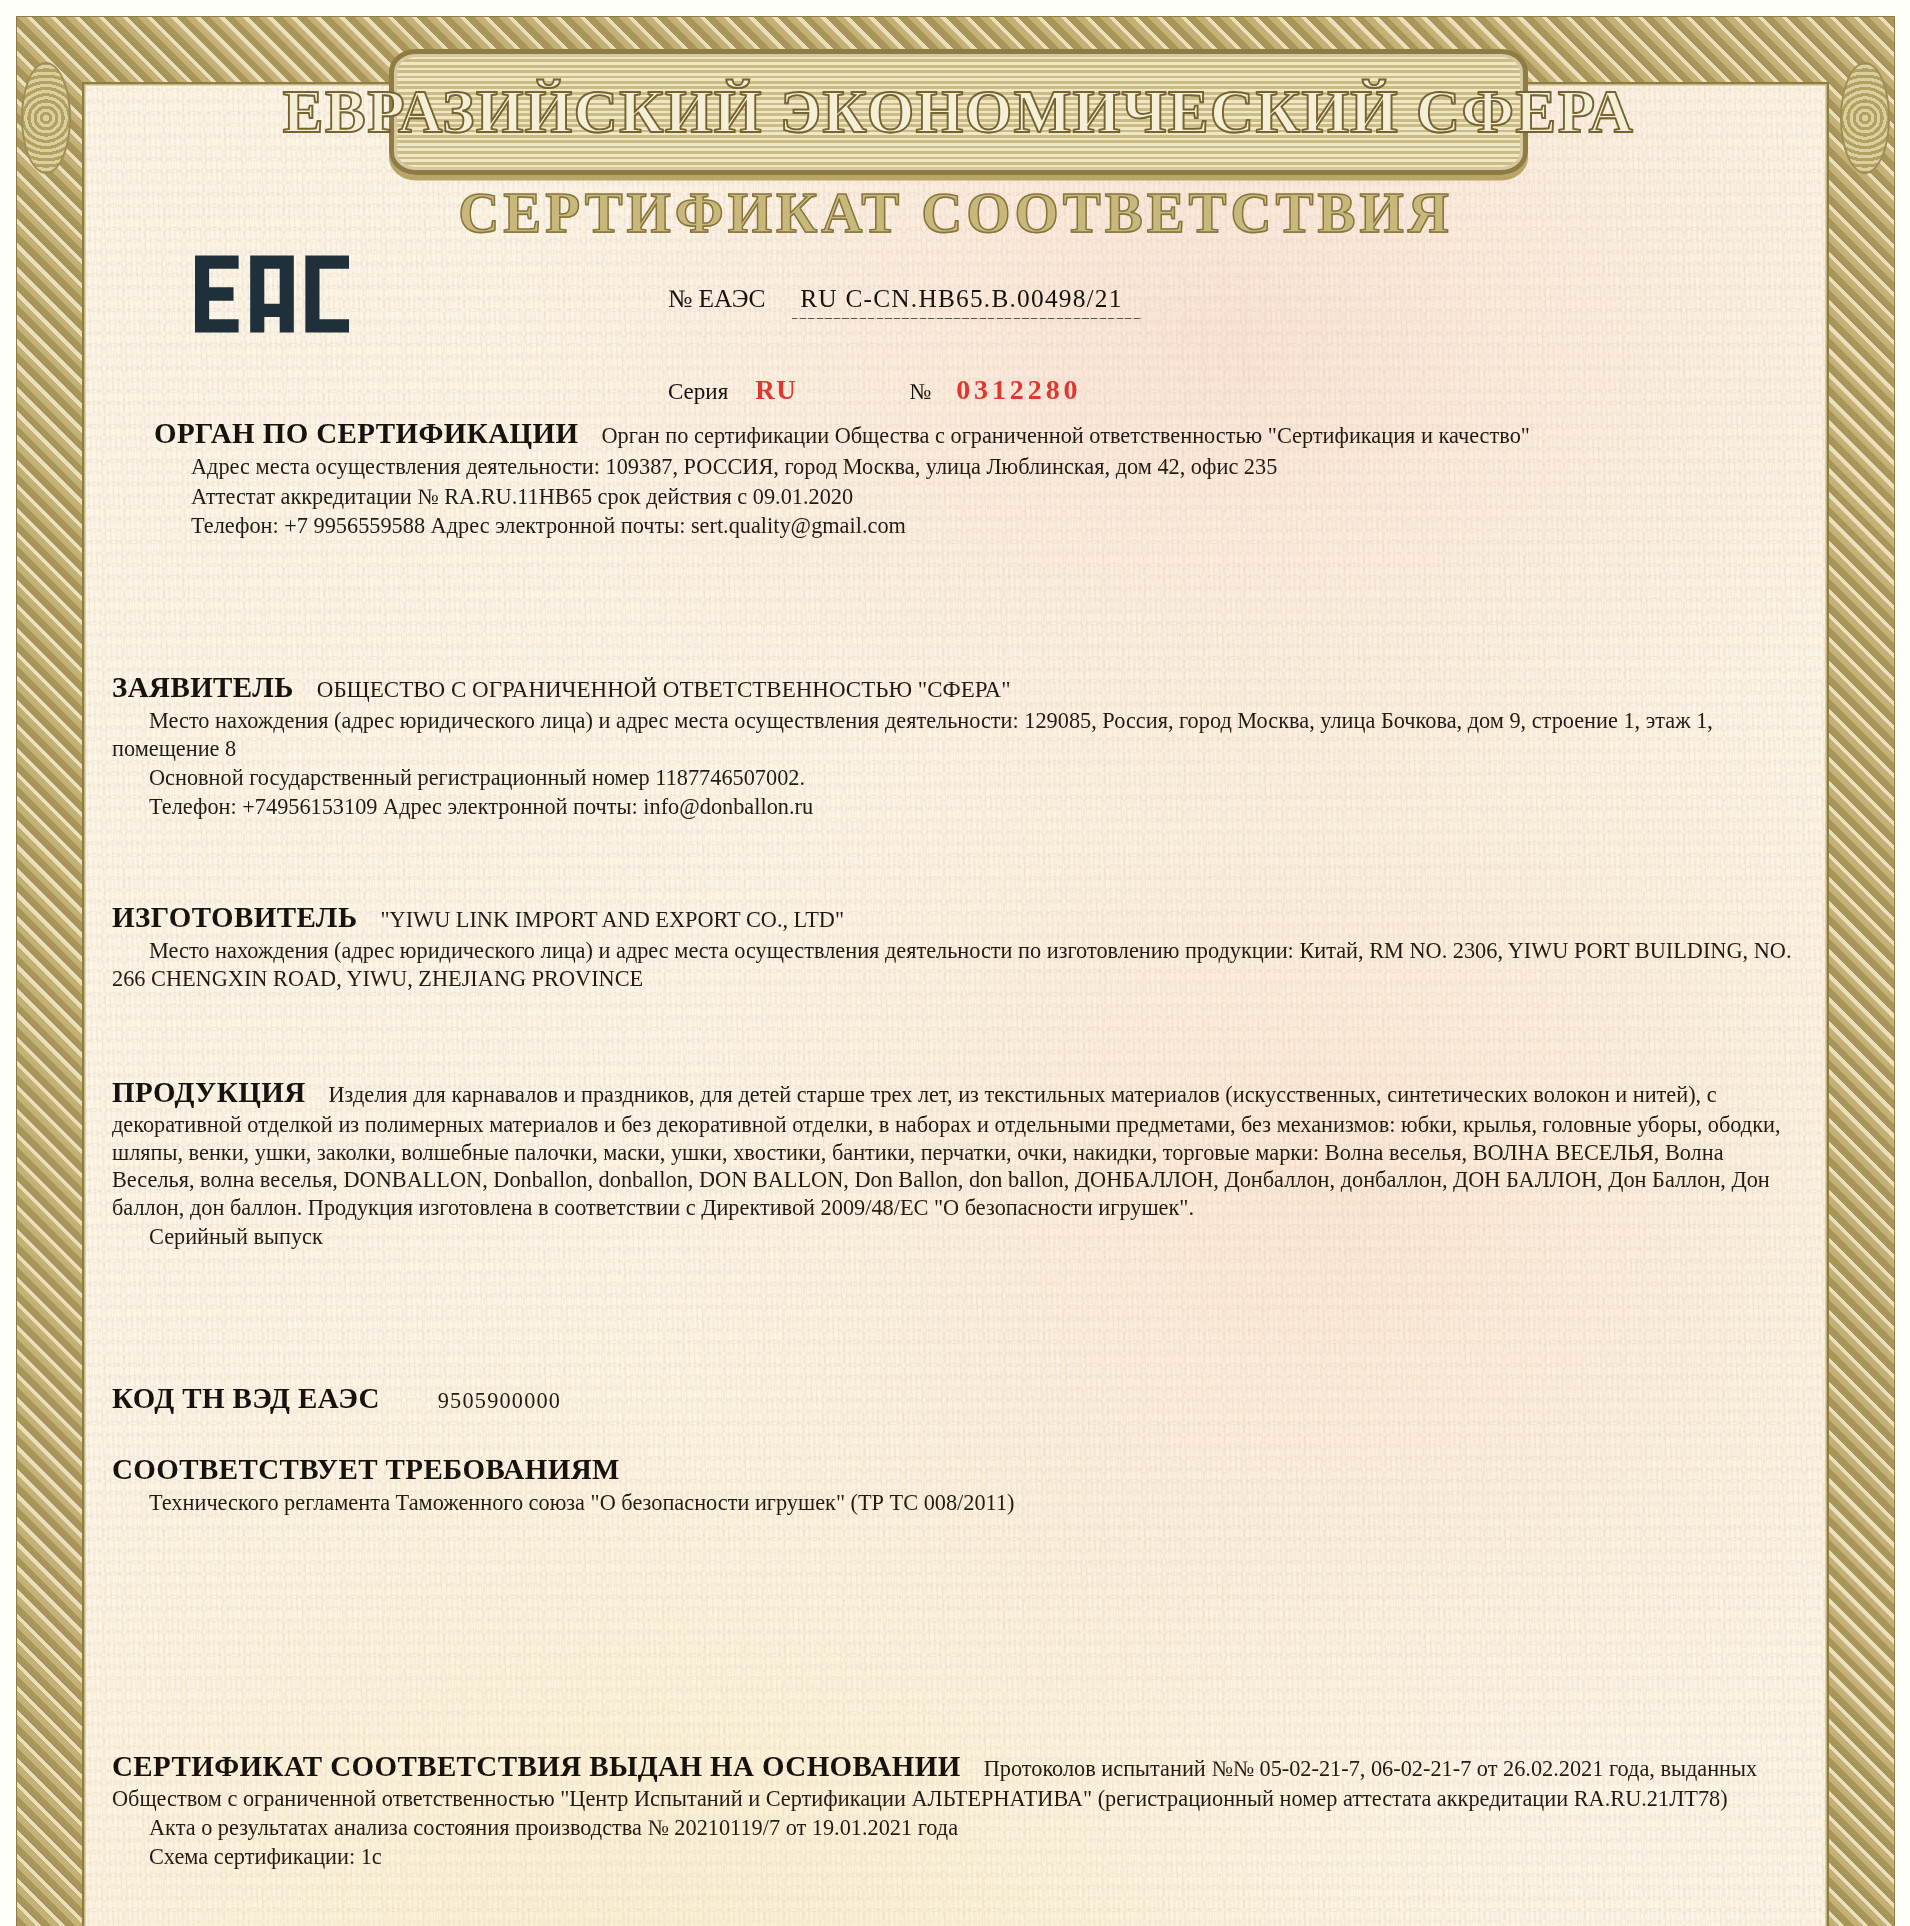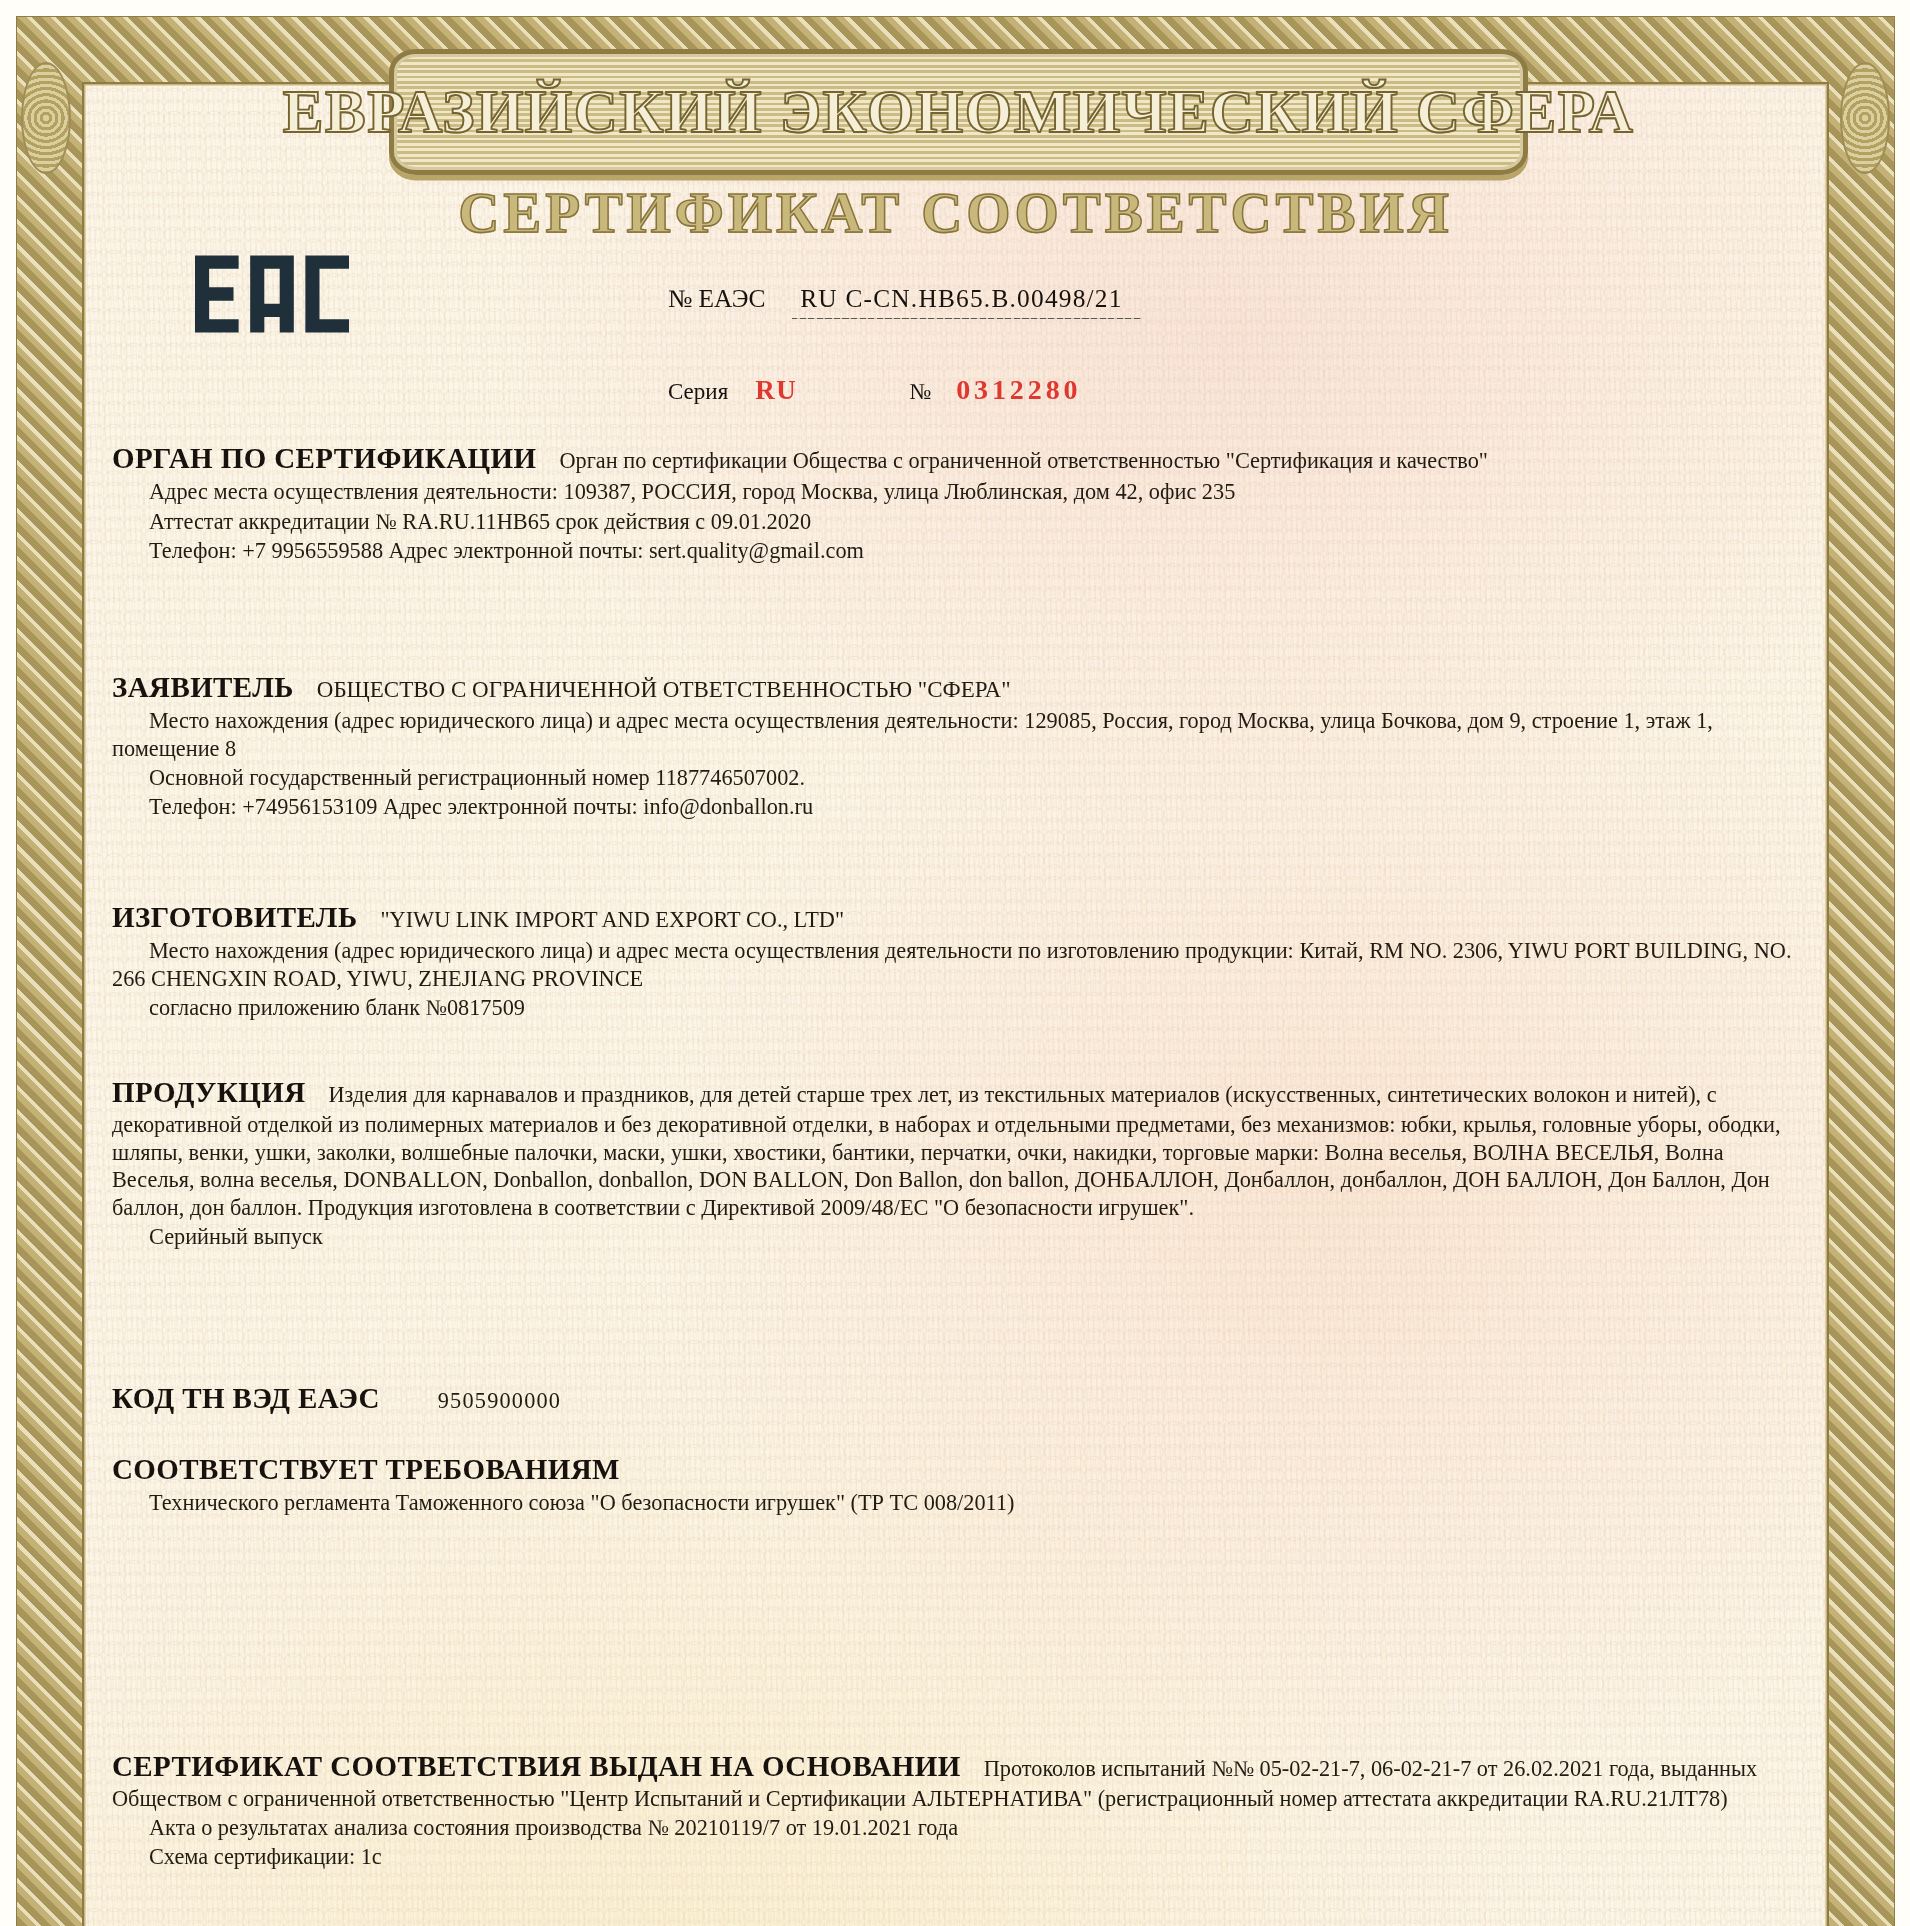--- a/index.html
+++ b/index.html
@@ -90,38 +90,37 @@
     <span class="val">RU С-CN.НВ65.В.00498/21</span>
   </div>
 
   <div class="series">
     <span class="s-lbl">Серия</span>
     <span class="s-val">RU</span>
     <span class="n-lbl">№</span>
     <span class="n-val">0312280</span>
   </div>
 
-  <div class="sec" style="top:441px;">
+  <div class="sec" style="top:416px;margin-left:42px;">
     <span class="h">ОРГАН ПО СЕРТИФИКАЦИИ</span><span class="lead">Орган по сертификации Общества с ограниченной ответственностью "Сертификация и качество"</span>
     <div class="ln">Адрес места осуществления деятельности: 109387, РОССИЯ, город Москва, улица Люблинская, дом 42, офис 235</div>
     <div class="ln">Аттестат аккредитации № RA.RU.11НВ65 срок действия с 09.01.2020</div>
     <div class="ln">Телефон: +7 9956559588 Адрес электронной почты: sert.quality@gmail.com</div>
   </div>
 
   <div class="sec" style="top:670px;">
     <span class="h">ЗАЯВИТЕЛЬ</span><span class="lead-caps">ОБЩЕСТВО С ОГРАНИЧЕННОЙ ОТВЕТСТВЕННОСТЬЮ "СФЕРА"</span>
     <div class="ln">Место нахождения (адрес юридического лица) и адрес места осуществления деятельности: 129085, Россия, город Москва, улица Бочкова, дом 9, строение 1, этаж 1, помещение 8</div>
     <div class="ln">Основной государственный регистрационный номер 1187746507002.</div>
     <div class="ln">Телефон: +74956153109 Адрес электронной почты: info@donballon.ru</div>
   </div>
 
   <div class="sec" style="top:900px;">
     <span class="h">ИЗГОТОВИТЕЛЬ</span><span class="lead">"YIWU LINK IMPORT AND EXPORT CO., LTD"</span>
     <div class="ln">Место нахождения (адрес юридического лица) и адрес места осуществления деятельности по изготовлению продукции: Китай, RM NO. 2306, YIWU PORT BUILDING, NO. 266 CHENGXIN ROAD, YIWU, ZHEJIANG PROVINCE</div>
-    <div class="ln">согласно приложению бланк №0817509</div>
   </div>
 
   <div class="sec" style="top:1075px;">
     <span class="h">ПРОДУКЦИЯ</span><span class="lead">Изделия для карнавалов и праздников, для детей старше трех лет, из текстильных материалов (искусственных, синтетических волокон и нитей), с декоративной отделкой из полимерных материалов и без декоративной отделки, в наборах и отдельными предметами, без механизмов: юбки, крылья, головные уборы, ободки, шляпы, венки, ушки, заколки, волшебные палочки, маски, ушки, хвостики, бантики, перчатки, очки, накидки, торговые марки: Волна веселья, ВОЛНА ВЕСЕЛЬЯ, Волна Веселья, волна веселья, DONBALLON, Donballon, donballon, DON BALLON, Don Ballon, don ballon, ДОНБАЛЛОН, Донбаллон, донбаллон, ДОН БАЛЛОН, Дон Баллон, Дон баллон, дон баллон. Продукция изготовлена в соответствии с Директивой 2009/48/ЕС "О безопасности игрушек".</span>
     <div class="ln">Серийный выпуск</div>
   </div>
 
   <div class="sec" style="top:1381px;">
     <span class="h">КОД ТН ВЭД ЕАЭС</span><span class="code">9505900000</span>
   </div>

